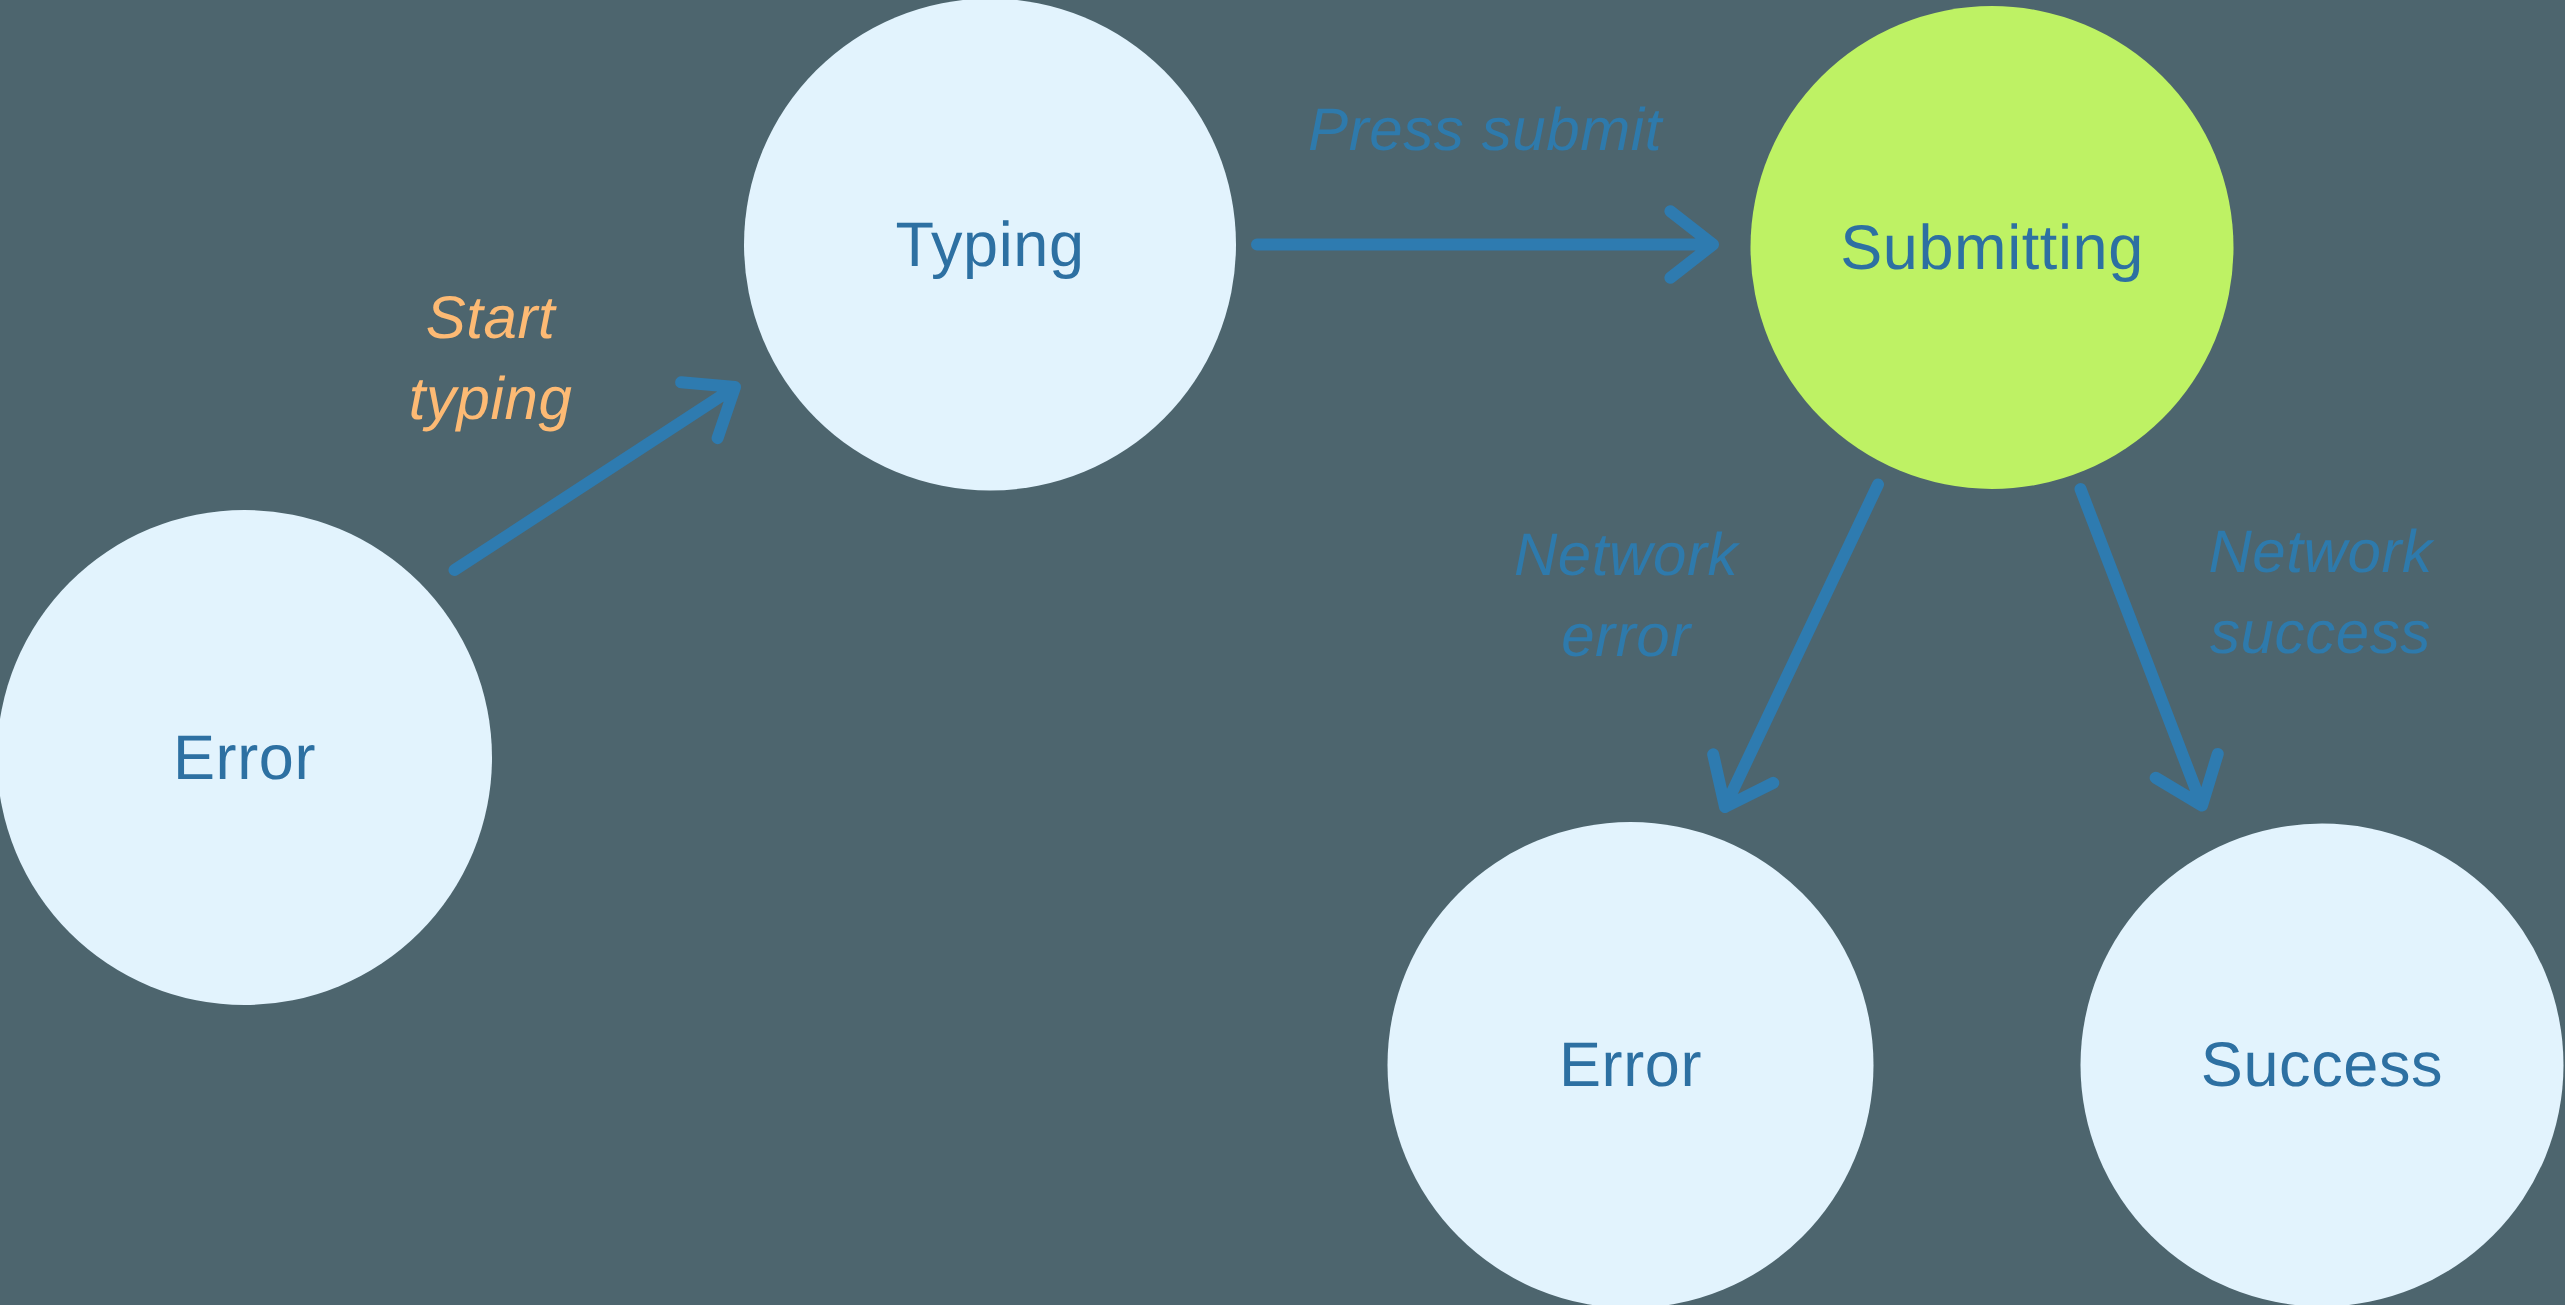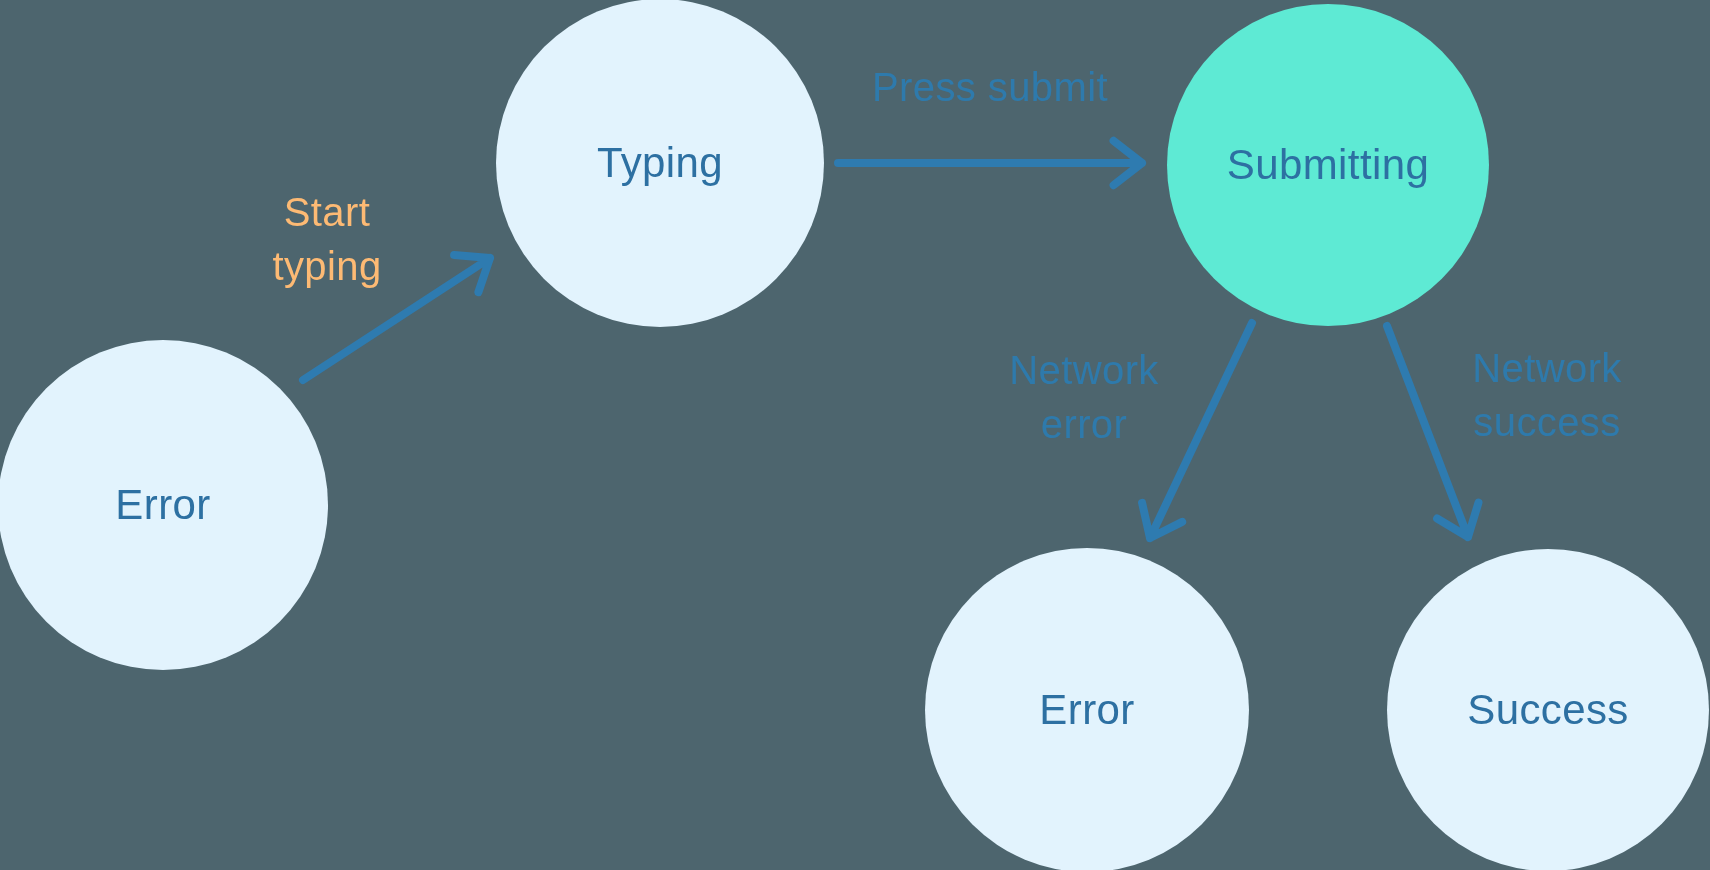--- a/index.html
+++ b/index.html
@@ -38,41 +38,42 @@
     font-weight: normal;
   }
   .edge-label {
     position: absolute;
     transform: translateX(-50%);
     text-align: center;
     font-size: 40px;
     line-height: 54px;
     white-space: nowrap;
     letter-spacing: 0.4px;
+    font-style: italic;
   }
 </style>
 </head>
 <body style="background: rgb(77, 101, 110);">
 
 <div class="stage">
 
   <svg class="edges" xmlns="http://www.w3.org/2000/svg">
       <path d="M 303 380 L 490 258 M 490 258 L 478.4 292.1 M 490 258 L 454.1 254.9" fill="none" stroke="#2E7BB0" stroke-width="8" stroke-linecap="round" stroke-linejoin="round"></path>
       <path d="M 838 163 L 1142 163 M 1142 163 L 1113.6 185.2 M 1142 163 L 1113.6 140.8" fill="none" stroke="#2E7BB0" stroke-width="8" stroke-linecap="round" stroke-linejoin="round"></path>
       <path d="M 1252 323 L 1150 538 M 1150 538 L 1142.1 502.9 M 1150 538 L 1182.2 521.9" fill="none" stroke="#2E7BB0" stroke-width="8" stroke-linecap="round" stroke-linejoin="round"></path>
       <path d="M 1387 326 L 1468 537 M 1468 537 L 1437.1 518.5 M 1468 537 L 1478.5 502.6" fill="none" stroke="#2E7BB0" stroke-width="8" stroke-linecap="round" stroke-linejoin="round"></path>
     </svg>
 
   <div class="node" style="left: -2px; top: 340px; width: 330px; height: 330px; background: rgb(226, 243, 253); color: rgb(45, 112, 162);">
     <span class="node-label">Error</span>
   </div>
   <div class="node" style="left: 496px; top: -1px; width: 328px; height: 328px; background: rgb(226, 243, 253); color: rgb(45, 112, 162);">
     <span class="node-label">Typing</span>
   </div>
-  <div class="node" style="left: 1167px; top: 4px; width: 322px; height: 322px; background: #5eead4; color: rgb(45, 112, 162);">
+  <div class="node" style="left: 1167px; top: 4px; width: 322px; height: 322px; background: #bef264; color: rgb(45, 112, 162);">
     <span class="node-label">Submitting</span>
   </div>
   <div class="node" style="left: 925px; top: 548px; width: 324px; height: 324px; background: rgb(226, 243, 253); color: rgb(45, 112, 162);">
     <span class="node-label">Error</span>
   </div>
   <div class="node" style="left: 1387px; top: 549px; width: 322px; height: 322px; background: rgb(226, 243, 253); color: rgb(45, 112, 162);">
     <span class="node-label">Success</span>
   </div>
 
   <div class="edge-label" style="left: 327px; top: 185px; color: #fdba74;">

